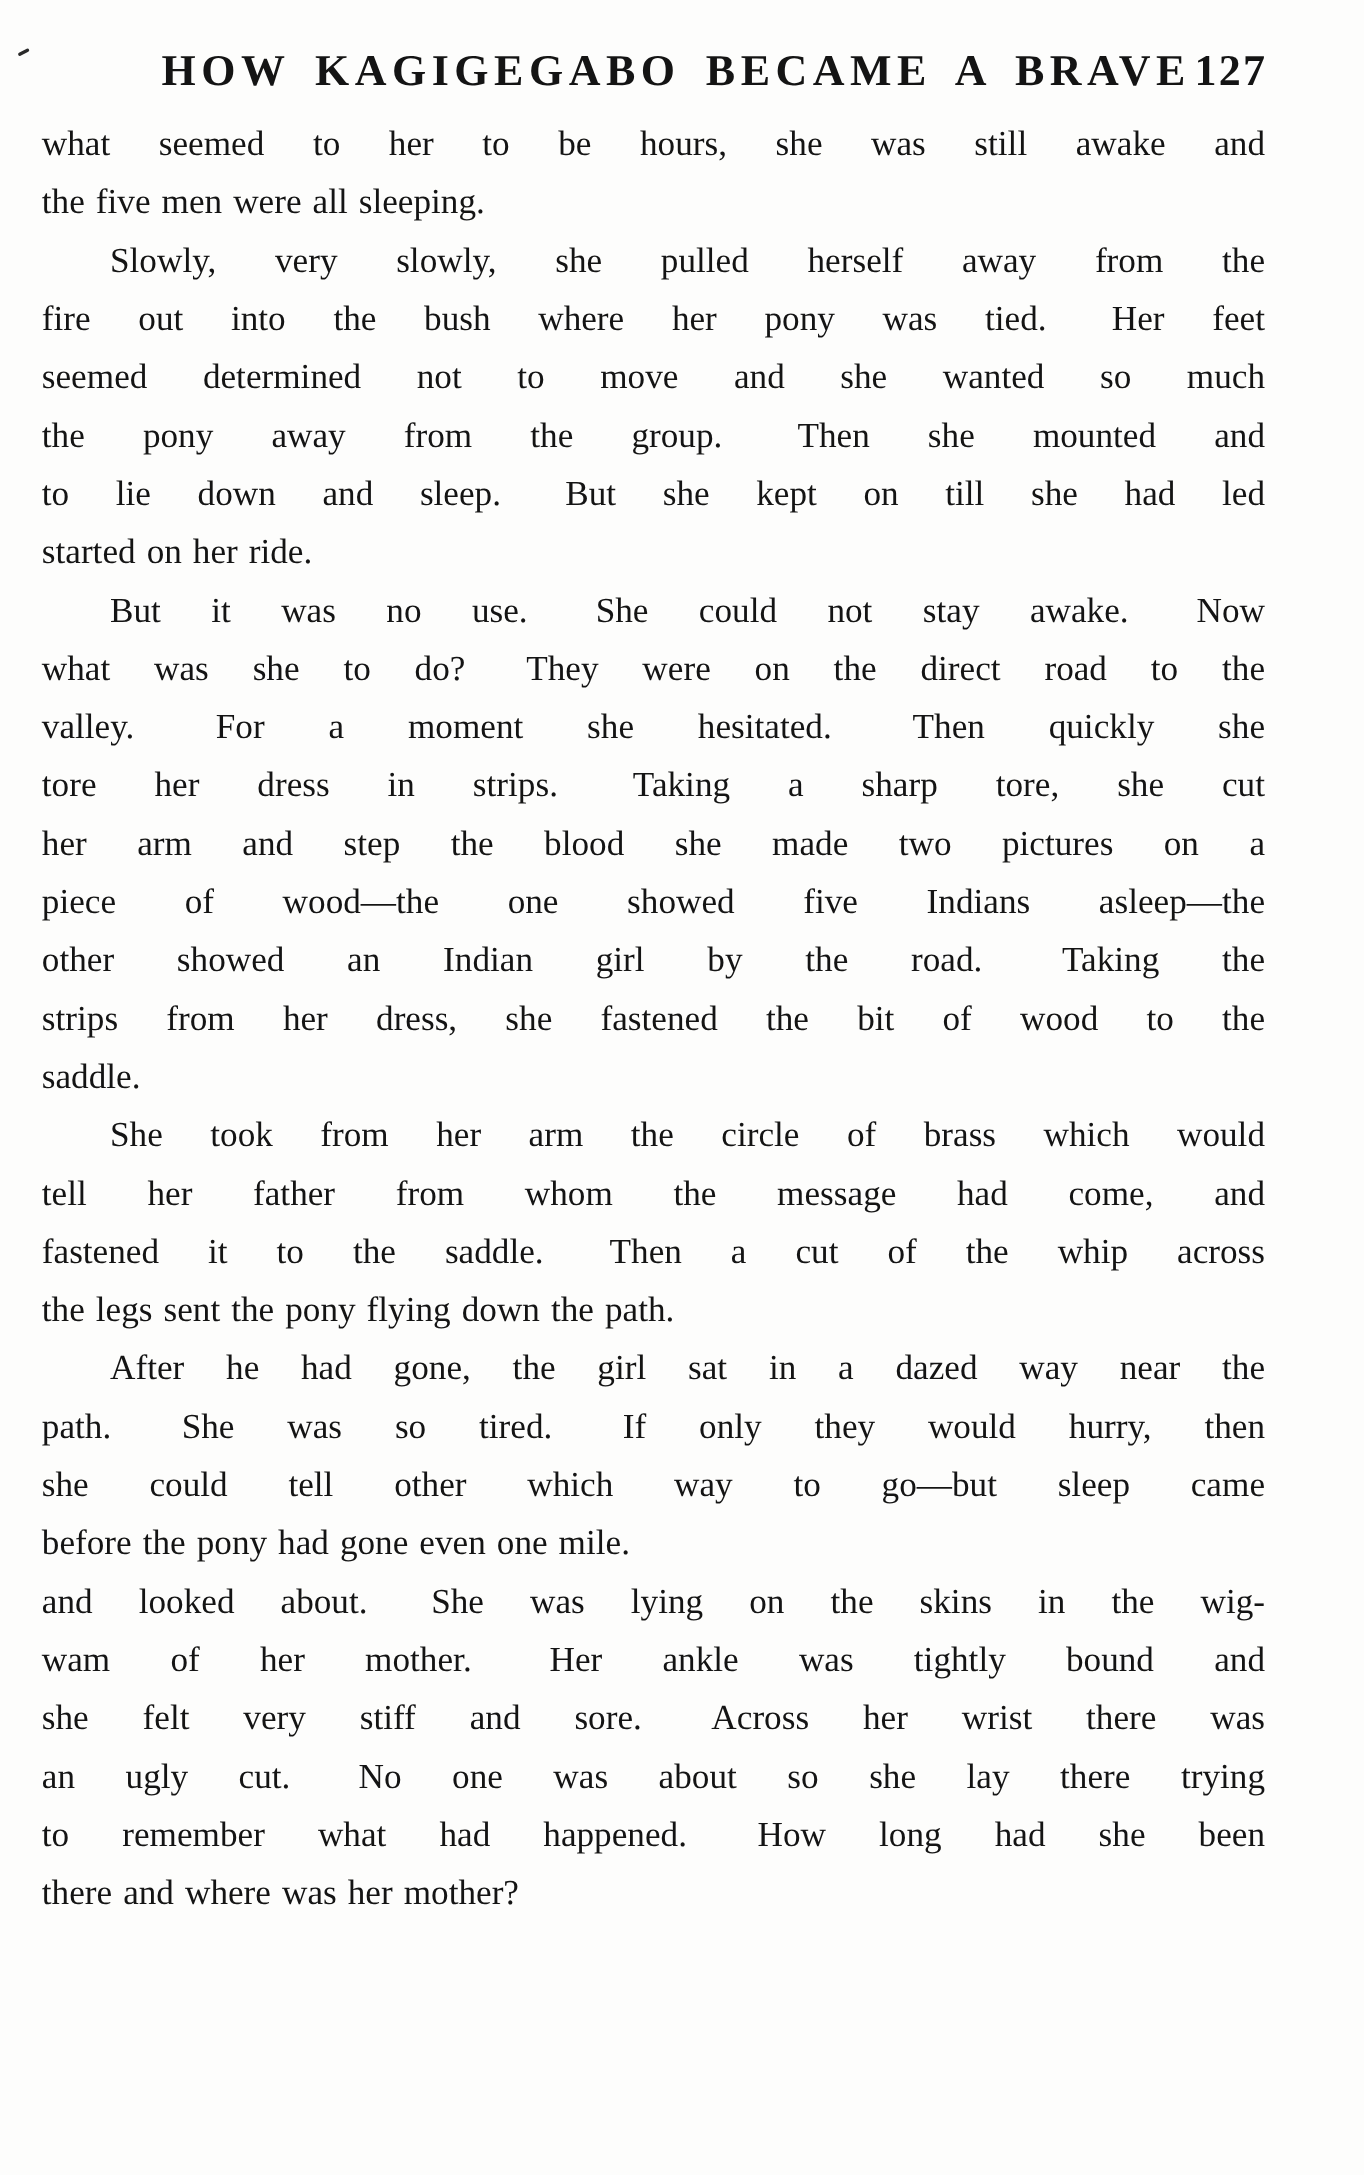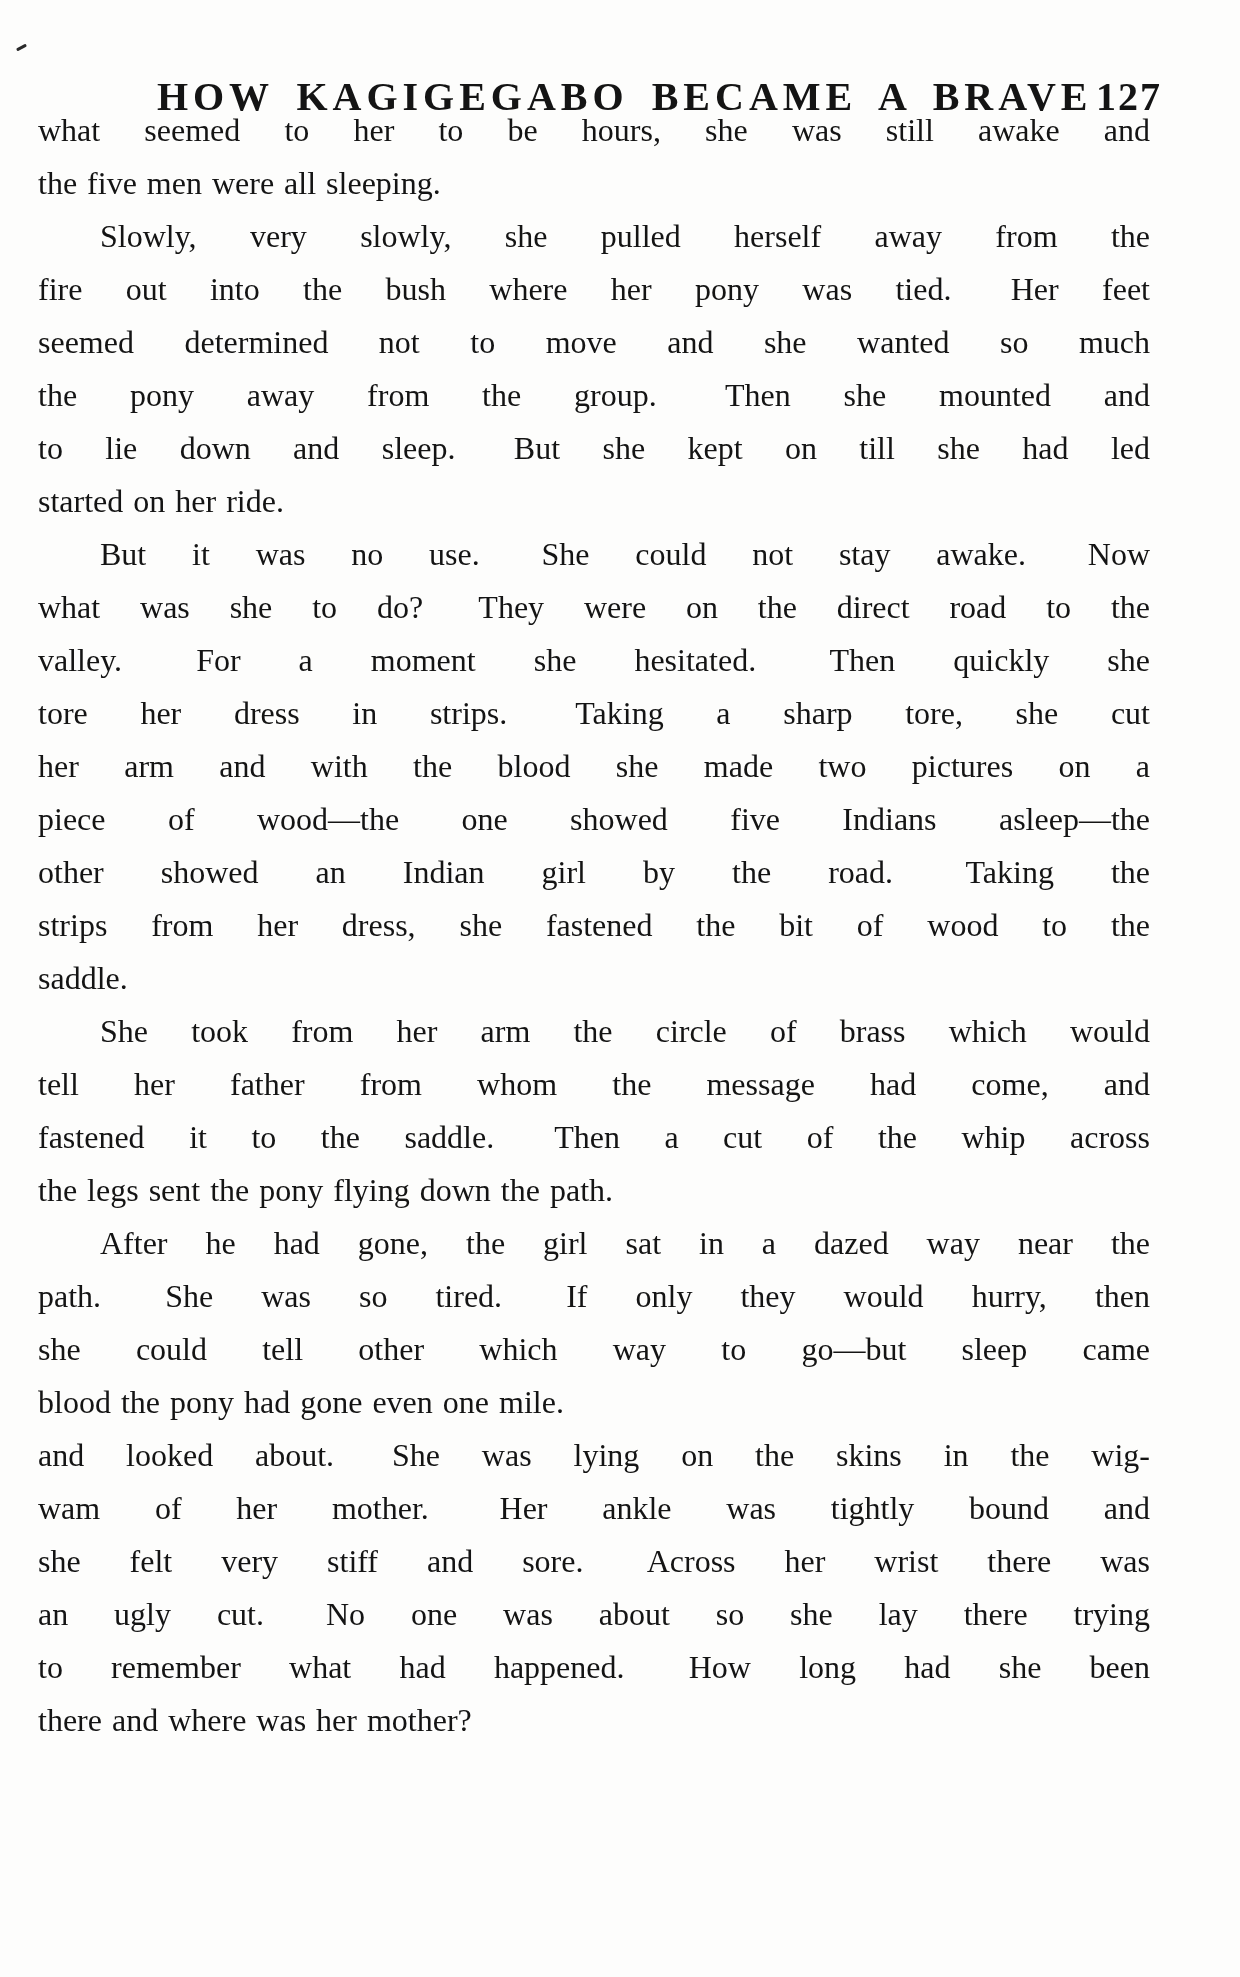--- a/index.html
+++ b/index.html
@@ -10,29 +10,28 @@
     height: 1977px;
     background: #fdfdfc;
     color: #141414;
     font-family: "Liberation Serif", "DejaVu Serif", serif;
     overflow: hidden;
   }
 
   .running-header {
     position: absolute;
     top: 40px;
-    left: 50px;
+    left: 40px;
     width: 1112px;
     height: 46px;
     font-weight: 700;
     font-size: 40px;
     letter-spacing: 5px;
     word-spacing: 8px;
     white-space: nowrap;
-    margin-top: 33px;
   }
   .running-header .title {
     position: absolute;
     left: 50%;
     transform: translateX(-48%);
     top: 0;
   }
   .running-header .pagenum {
     position: absolute;
     right: 0;
@@ -95,37 +94,37 @@
         <div class="text-line">seemed determined not to move and she wanted so much</div>
         <div class="text-line">the pony away from the group.  Then she mounted and</div>
         <div class="text-line">to lie down and sleep.  But she kept on till she had led</div>
         <div class="text-line para-end">started on her ride.</div>
       </div>
       <div class="paragraph">
         <div class="text-line indent">But it was no use.  She could not stay awake.  Now</div>
         <div class="text-line">what was she to do?  They were on the direct road to the</div>
         <div class="text-line">valley.  For a moment she hesitated.  Then quickly she</div>
         <div class="text-line">tore her dress in strips.  Taking a sharp tore, she cut</div>
-        <div class="text-line">her arm and with the blood she made two pictures on a</div>
+        <div class="text-line">her arm and step the blood she made two pictures on a</div>
         <div class="text-line">piece of wood—the one showed five Indians asleep—the</div>
         <div class="text-line">other showed an Indian girl by the road.  Taking the</div>
         <div class="text-line">strips from her dress, she fastened the bit of wood to the</div>
         <div class="text-line para-end">saddle.</div>
       </div>
       <div class="paragraph">
         <div class="text-line indent">She took from her arm the circle of brass which would</div>
         <div class="text-line">tell her father from whom the message had come, and</div>
         <div class="text-line">fastened it to the saddle.  Then a cut of the whip across</div>
         <div class="text-line para-end">the legs sent the pony flying down the path.</div>
       </div>
       <div class="paragraph">
         <div class="text-line indent">After he had gone, the girl sat in a dazed way near the</div>
         <div class="text-line">path.  She was so tired.  If only they would hurry, then</div>
         <div class="text-line">she could tell other which way to go—but sleep came</div>
-        <div class="text-line para-end">blood the pony had gone even one mile.</div>
+        <div class="text-line para-end">before the pony had gone even one mile.</div>
       </div>
       <div class="paragraph">
         <div class="text-line">and looked about.  She was lying on the skins in the wig-</div>
         <div class="text-line">wam of her mother.  Her ankle was tightly bound and</div>
         <div class="text-line">she felt very stiff and sore.  Across her wrist there was</div>
         <div class="text-line">an ugly cut.  No one was about so she lay there trying</div>
         <div class="text-line">to remember what had happened.  How long had she been</div>
         <div class="text-line para-end">there and where was her mother?</div>
       </div>
     </div>

